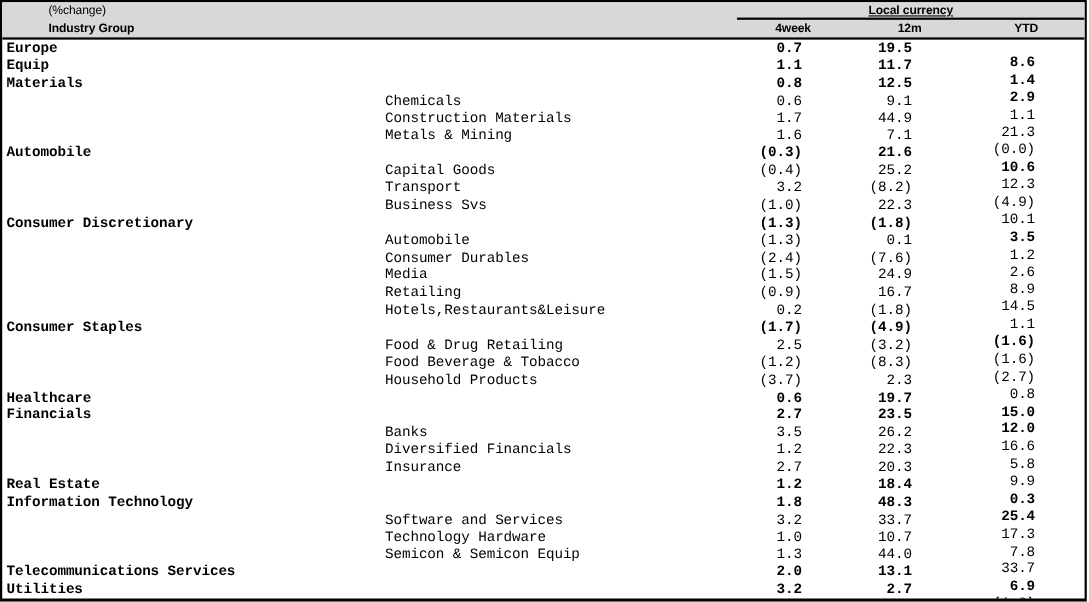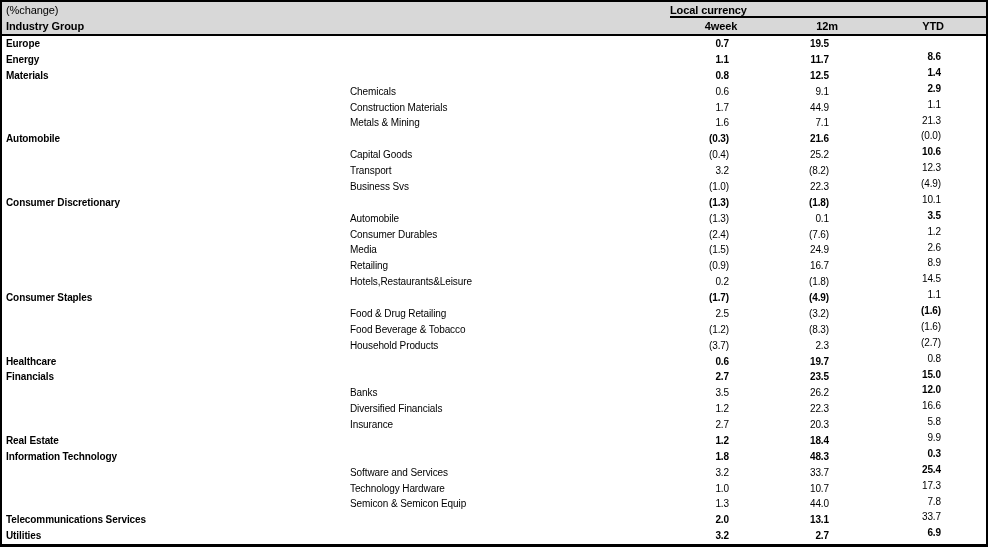--- a/index.html
+++ b/index.html
@@ -17,58 +17,62 @@
     border-left: 2px solid #000;
     border-right: 2px solid #000;
     border-bottom: 3px solid #000;
     background: #ffffff;
     overflow: hidden;
   }
   
   .thead {
     background: #d8d8d8;
     border-bottom: 2px solid #000;
+    padding-left: 38px;
   }
   .hrow {
     display: flex;
     height: 16px;
     line-height: 16px;
     font-size: 11px;
     letter-spacing: -0.1px;
   }
   .hleft {
     flex: 1;
     padding-left: 4px;
     white-space: nowrap;
   }
   .hleft.bold { font-weight: bold; }
   .spanner {
     width: 316px;
+    text-align: center;
     font-weight: bold;
     border-bottom: 2px solid #000;
     box-sizing: border-box;
+    text-decoration: underline;
   }
   .hcols {
     width: 318px;
     display: flex;
   }
   .hcol {
     width: 106px;
     text-align: center;
     font-weight: bold;
   }
   
   .tbody { width: 100%; }
   .trow {
     display: flex;
     height: 15.875px;
     line-height: 15.875px;
-    font-size: 10px;
+    font-size: 13px;
     letter-spacing: -0.1px;
     white-space: nowrap;
+    font-family: Liberation Mono, monospace;
   }
   .trow .label {
     flex: 1;
     padding-left: 4px;
     overflow: hidden;
   }
   .trow.sub .label { padding-left: 326px; margin-left: 22px; }
   .trow.group { font-weight: bold; }
   .val {
     width: 106px;
@@ -98,21 +102,21 @@
     </div>
   </div>
   <div class="tbody">
       <div class="trow group">
     <div class="label">Europe</div>
     <div class="val c1">0.7</div>
     <div class="val c2">19.5</div>
     <div class="val c3">8.6</div>
   </div>
       <div class="trow group">
-    <div class="label">Energy</div>
+    <div class="label">Equip</div>
     <div class="val c1">1.1</div>
     <div class="val c2">11.7</div>
     <div class="val c3">1.4</div>
   </div>
       <div class="trow group">
     <div class="label">Materials</div>
     <div class="val c1">0.8</div>
     <div class="val c2">12.5</div>
     <div class="val c3">2.9</div>
   </div>

